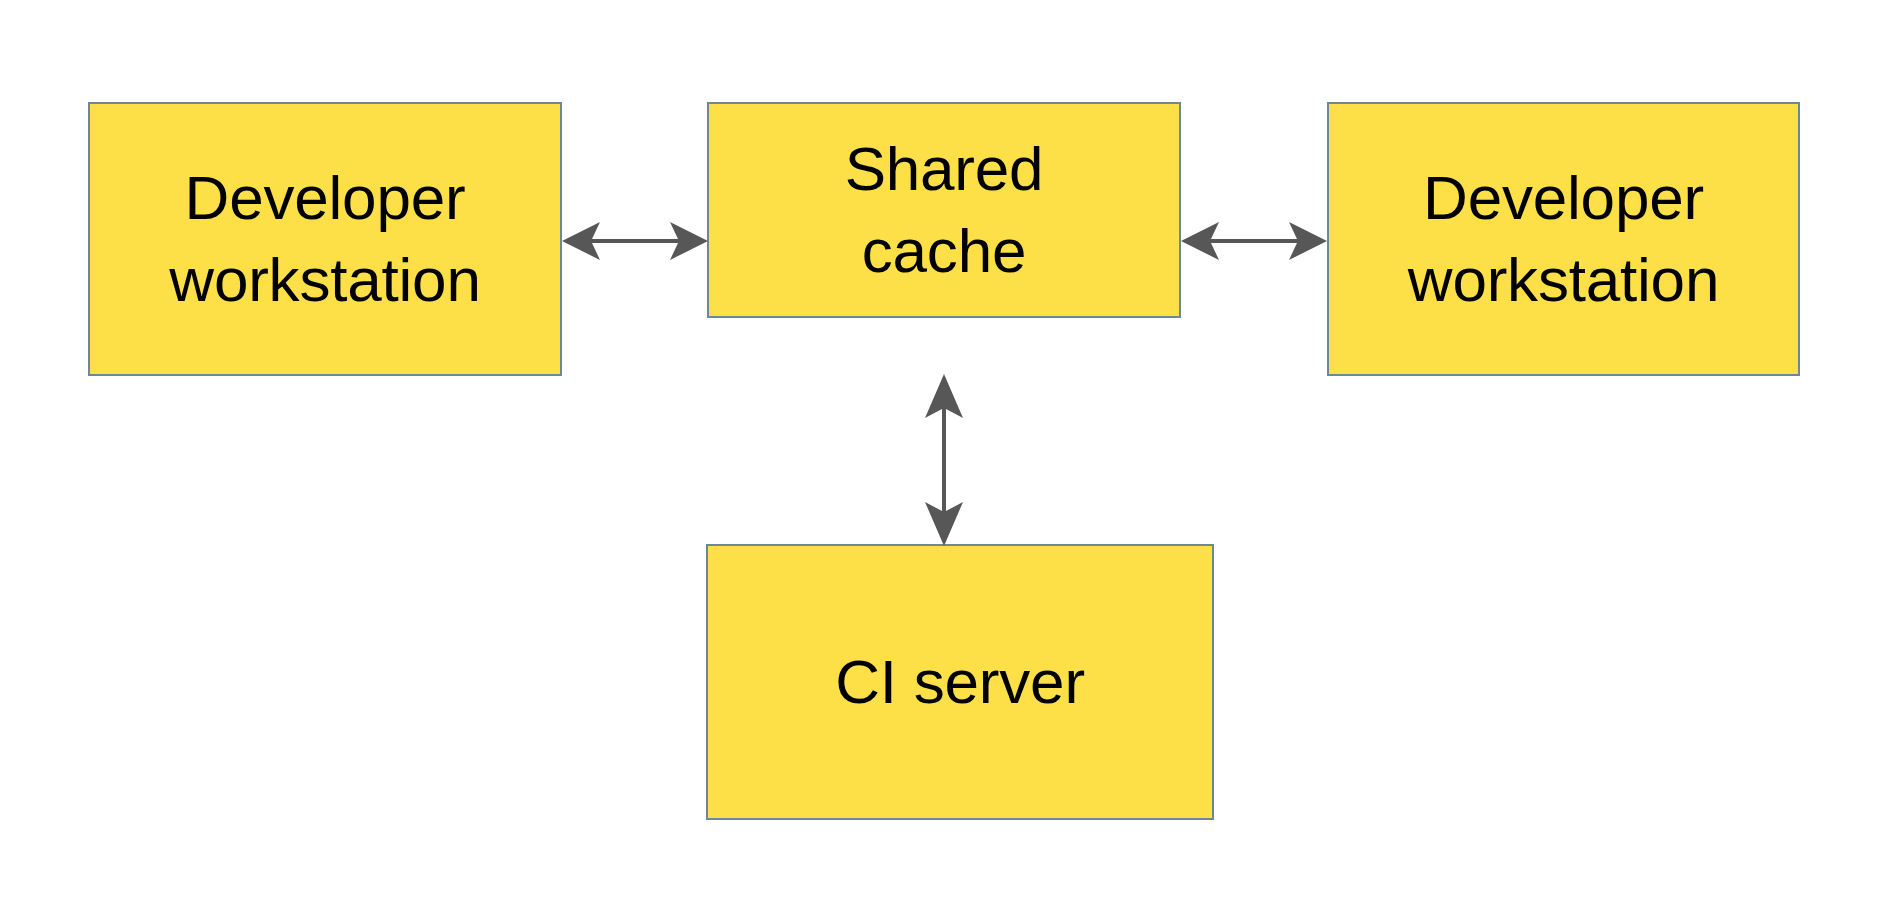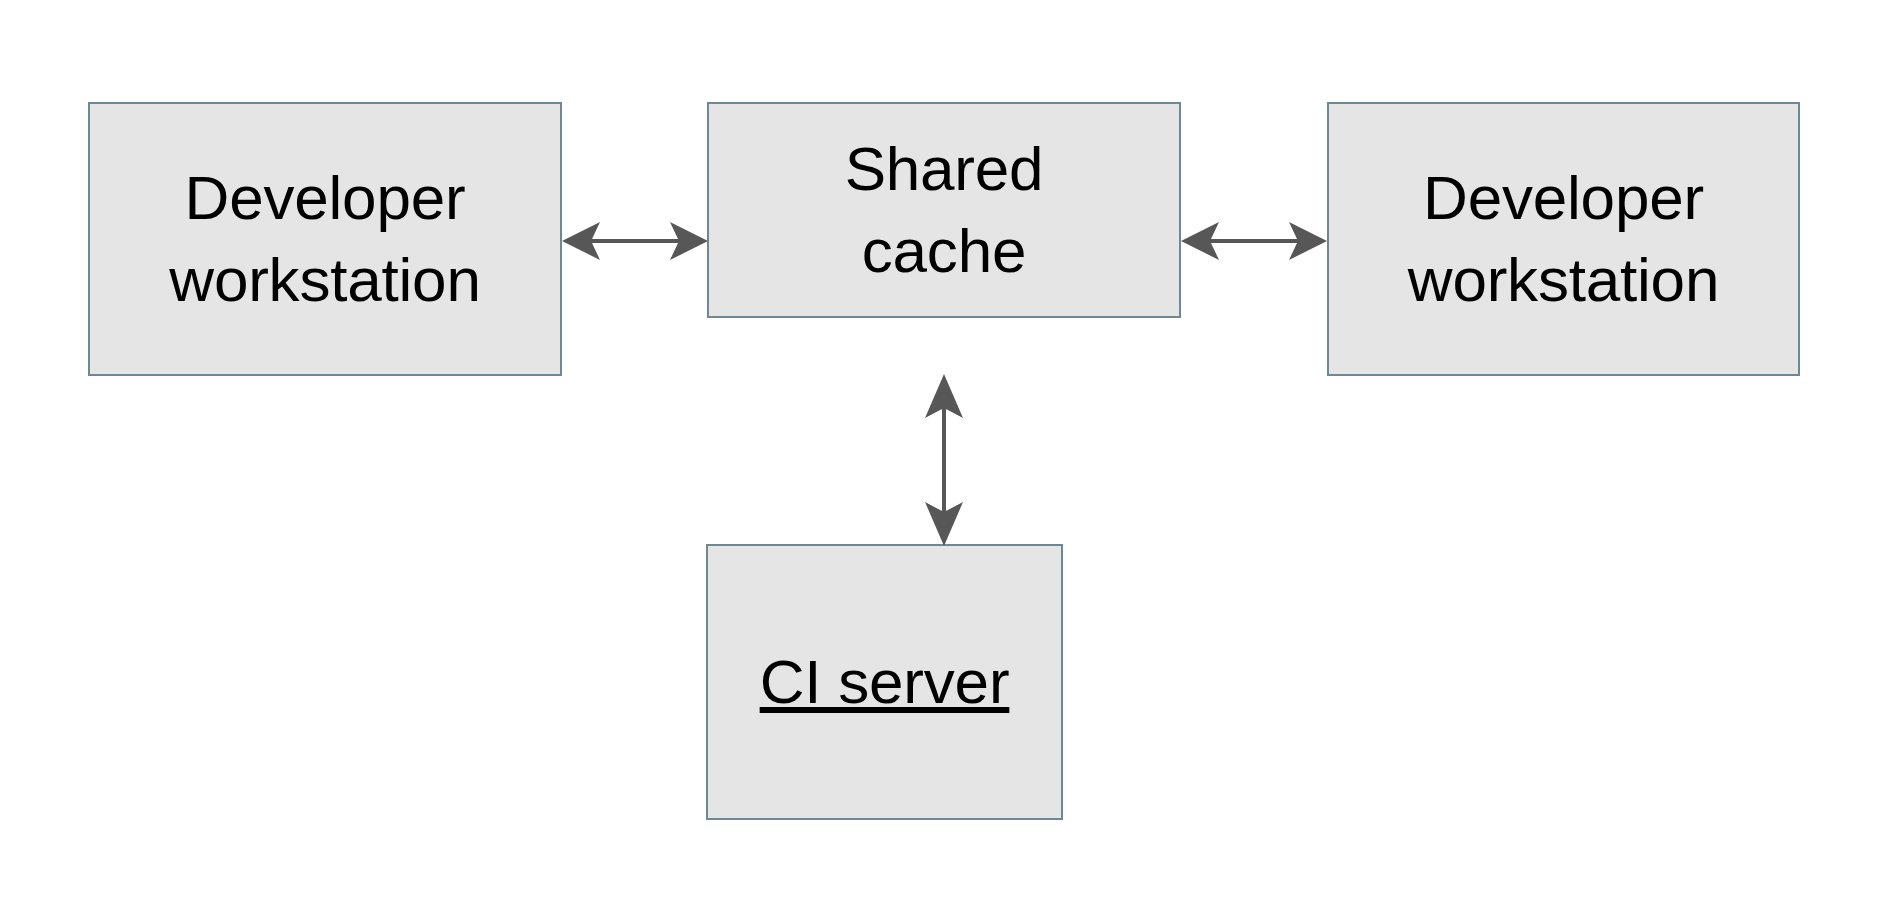--- a/index.html
+++ b/index.html
@@ -15,42 +15,42 @@
   #canvas {
     position: relative;
     width: 1900px;
     height: 922px;
     background: #ffffff;
     overflow: hidden;
   }
   .node {
     position: absolute;
     box-sizing: border-box;
-    background: #e5e5e5;
+    background: #fde047;
     border: 2px solid #6e8896;
     display: flex;
     align-items: center;
     justify-content: center;
     text-align: center;
   }
   .node-label {
     color: #000000;
     font-family: "Liberation Sans", sans-serif;
     font-size: 62px;
     line-height: 1.32;
     font-weight: 400;
     letter-spacing: -0.2px;
     white-space: pre-line;
     padding: 0 10px;
   }
   
   #node-dev-left  { left: 88px;   top: 102px; width: 474px; height: 274px; }
   #node-shared    { left: 707px;  top: 102px; width: 474px; height: 216px; }
   #node-dev-right { left: 1327px; top: 102px; width: 473px; height: 274px; }
-  #node-ci        { left: 706px;  top: 544px; width: 357px; height: 276px; text-decoration: underline; }
+  #node-ci        { left: 706px;  top: 544px; width: 508px; height: 276px; }
 
   .connector {
     position: absolute;
     overflow: visible;
   }
   #edge-left-shared  { left: 556px; top: 214px; width: 158px; height: 54px; }
   #edge-shared-right { left: 1175px; top: 214px; width: 158px; height: 54px; }
   #edge-shared-ci    { left: 917px; top: 370px; width: 54px; height: 180px; }
 </style>
 </head>

